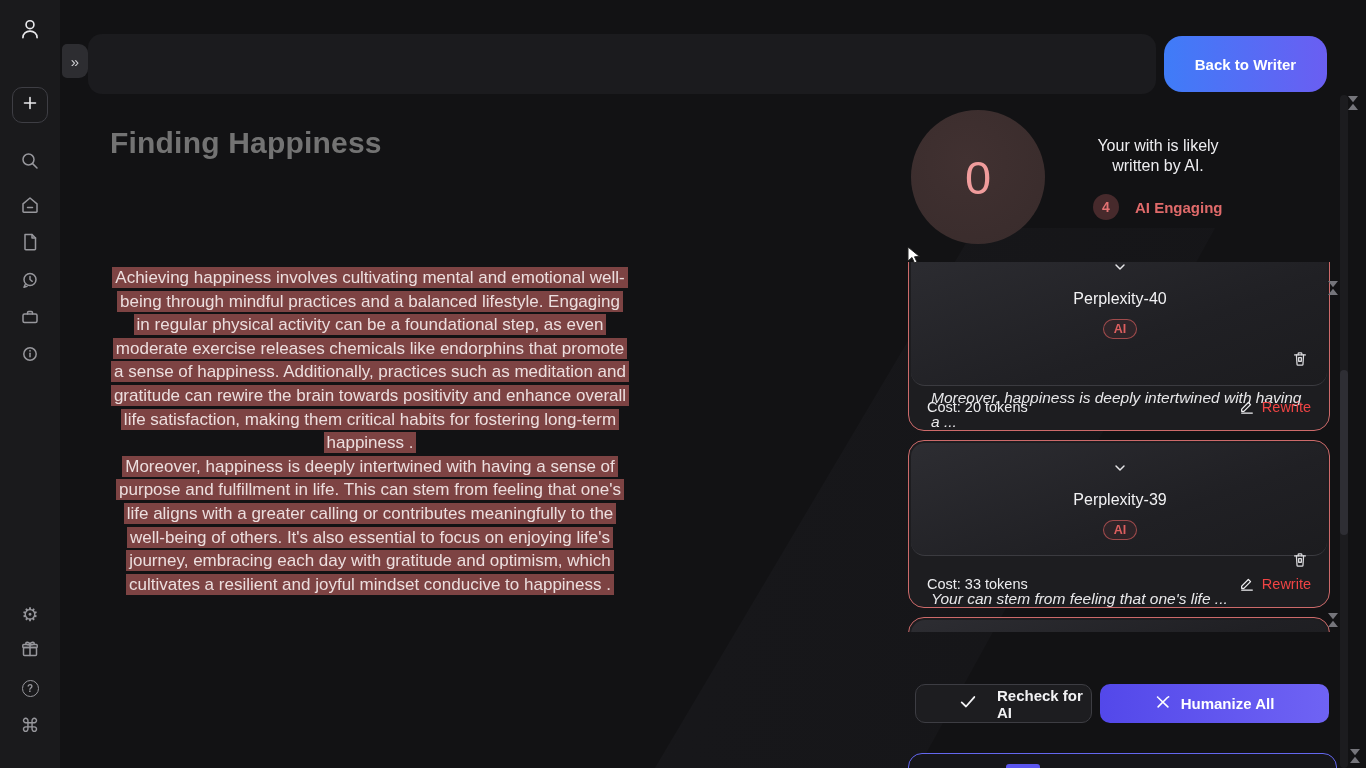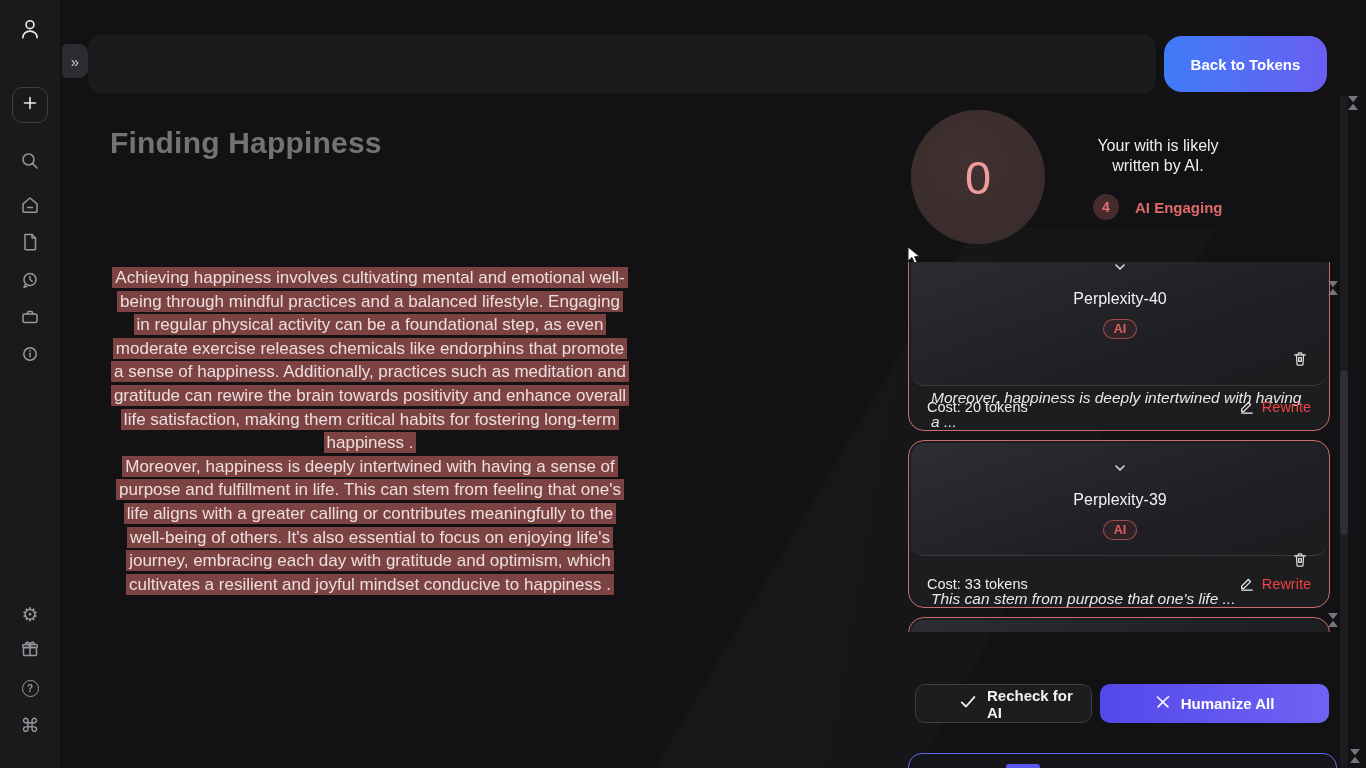--- a/index.html
+++ b/index.html
@@ -70,21 +70,21 @@
   .card-trash { margin-left:auto; }
   .card-trash svg { stroke:#dadadd; fill:none; stroke-width:1.4; stroke-linecap:round; stroke-linejoin:round; }
   .card-quote { margin:14px 20px 0; font-style:italic; font-size:15.5px; line-height:24px; color:#e8e8ea; }
   .card-foot { position:absolute; left:0; right:0; bottom:0; height:46px; display:flex; align-items:center; justify-content:space-between; padding:0 18px; }
   .card-cost { font-size:14.5px; color:#ededef; }
   .rewrite-btn { display:flex; align-items:center; gap:7px; color:#ef4444; font-size:14.5px; }
   .rewrite-btn svg { stroke:#f0f0f2; fill:none; stroke-width:1.4; stroke-linecap:round; stroke-linejoin:round; }
 
   
   .recheck-btn { position:absolute; left:915px; top:684px; width:177px; height:39px; border-radius:10px;
-    background:#1d1d20; border:1px solid #3d3d43; display:flex; align-items:center; justify-content:center; gap:10px;
+    background:#1d1d20; border:1px solid #3d3d43; display:flex; align-items:center; justify-content:center; gap:20px;
     color:#f2f2f4; font-size:15px; font-weight:600;padding-left:43px; }
   .recheck-btn svg { stroke:#f2f2f4; fill:none; stroke-width:2; stroke-linecap:round; stroke-linejoin:round; }
   .humanize-btn { position:absolute; left:1100px; top:684px; width:229px; height:39px; border-radius:10px;
     background:linear-gradient(90deg,#5348ea,#6f63f4); display:flex; align-items:center; justify-content:center; gap:10px;
     color:#ffffff; font-size:15px; font-weight:700; }
   .humanize-btn svg { stroke:#ffffff; fill:#ffffff; stroke-width:1.8; stroke-linecap:round; }
 
   .bottom-panel { position:absolute; left:908px; top:753px; width:429px; height:40px;
     border:1.5px solid #6468f0; border-radius:14px; background:#16161a; }
   .bottom-chip { position:absolute; left:97px; top:10px; width:34px; height:10px; border-radius:3px; background:#5a55ee; }
@@ -210,21 +210,21 @@
         </svg></span>
   </div>
   <div class="tool-icon" style="left:1118px;">
     <span><svg width="22" height="22" viewBox="0 0 22 22">
           <path d="M4.5 11 v6.5 h13 V11"></path>
           <path d="M11 3 v9.5"></path>
           <path d="M7.5 6.2 L11 2.7 L14.5 6.2"></path>
         </svg></span>
   </div>
   <div class="back-writer">
-    <span>Back to Tokens</span>
+    <span>Back to Writer</span>
   </div>
 
   <div class="doc-title">Finding Happiness</div>
   <p class="doc-body"><span class="hl">Achieving happiness involves cultivating mental and emotional well-being through mindful practices and a balanced lifestyle. Engaging in regular physical activity can be a foundational step, as even moderate exercise releases chemicals like endorphins that promote a sense of happiness. Additionally, practices such as meditation and gratitude can rewire the brain towards positivity and enhance overall life satisfaction, making them critical habits for fostering long-term happiness .</span><br><span class="hl">Moreover, happiness is deeply intertwined with having a sense of purpose and fulfillment in life. This can stem from feeling that one's life aligns with a greater calling or contributes meaningfully to the well-being of others. It's also essential to focus on enjoying life's journey, embracing each day with gratitude and optimism, which cultivates a resilient and joyful mindset conducive to happiness .</span></p>
 
   <div class="score-circle">
     <span class="score-num">0</span>
   </div>
   <div class="verdict">Your with is likely written by AI.</div>
   <div class="problems-badge">4</div>
@@ -269,21 +269,21 @@
               </svg></span>
           <span class="card-name">Perplexity-39</span>
           <span class="ai-pill">AI</span>
           <span class="card-trash"><svg width="18" height="18" viewBox="0 0 20 20">
                 <path d="M4 5.5 h12"></path>
                 <path d="M8 5.5 V4 a.8 .8 0 0 1 .8 -.8 h2.4 a.8 .8 0 0 1 .8 .8 V5.5"></path>
                 <path d="M6 5.5 l.7 10.5 a1 1 0 0 0 1 .9 h4.6 a1 1 0 0 0 1 -.9 L14 5.5"></path>
                 <rect x="8.5" y="8.5" width="3" height="4"></rect>
               </svg></span>
         </div>
-        <div class="card-quote">This can stem from purpose that one's life ...</div>
+        <div class="card-quote">Your can stem from feeling that one's life ...</div>
       </div>
       <div class="card-foot">
         <span class="card-cost">Cost: 33 tokens</span>
         <span class="rewrite-btn">
           <span><svg width="16" height="16" viewBox="0 0 18 18">
                 <path d="M3 12.5 L10.5 5 l2.5 2.5 L5.5 15 H3 z"></path>
                 <path d="M3 17 h12"></path>
               </svg></span>
           <span>Rewrite</span>
         </span>

